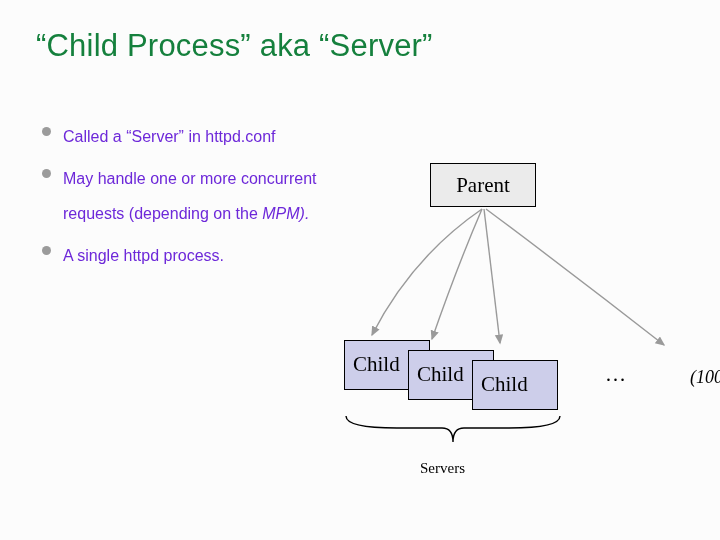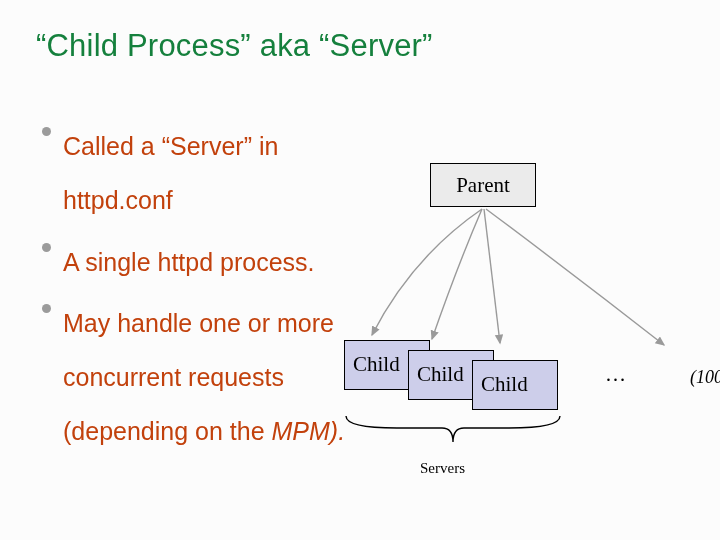--- a/index.html
+++ b/index.html
@@ -33,22 +33,22 @@
   .bullet-dot {
     width: 9px;
     height: 9px;
     border-radius: 50%;
     background: #9b9b9b;
     margin-top: 7px;
     margin-right: 12px;
     flex-shrink: 0;
   }
   .bullet-text {
-    font-size: 25px;
-    color: #c2410c;
+    font-size: 16px;
+    color: #6d28d9;
     line-height: 2.15;
   }
   .bullet-text .italic { font-style: italic; }
   .parent-box {
     position: absolute;
     left: 430px;
     top: 163px;
     width: 106px;
     height: 44px;
     background: #ebebeb;
@@ -118,27 +118,27 @@
 
 <div class="title">“Child Process” aka “Server”</div>
 
 <div class="bullets">
   <div class="bullet-row">
     <div class="bullet-dot"></div>
     <div class="bullet-text">Called a “Server” in httpd.conf</div>
   </div>
   <div class="bullet-row">
     <div class="bullet-dot"></div>
-    <div class="bullet-text">A single httpd process.</div>
+    <div class="bullet-text">
+      <span>May handle one or more concurrent requests (depending on the </span><span class="italic">MPM).</span>
+    </div>
   </div>
   <div class="bullet-row">
     <div class="bullet-dot"></div>
-    <div class="bullet-text">
-      <span>May handle one or more concurrent requests (depending on the </span><span class="italic">MPM).</span>
-    </div>
+    <div class="bullet-text">A single httpd process.</div>
   </div>
 </div>
 
 <div class="parent-box">Parent</div>
 
 <svg class="arrows" viewBox="0 0 350 140">
   <defs>
     <marker id="ah" markerWidth="8" markerHeight="8" refX="6" refY="3" orient="auto">
       <path d="M0,0 L7,3 L0,6 Z" fill="#9a9a9a"></path>
     </marker>

